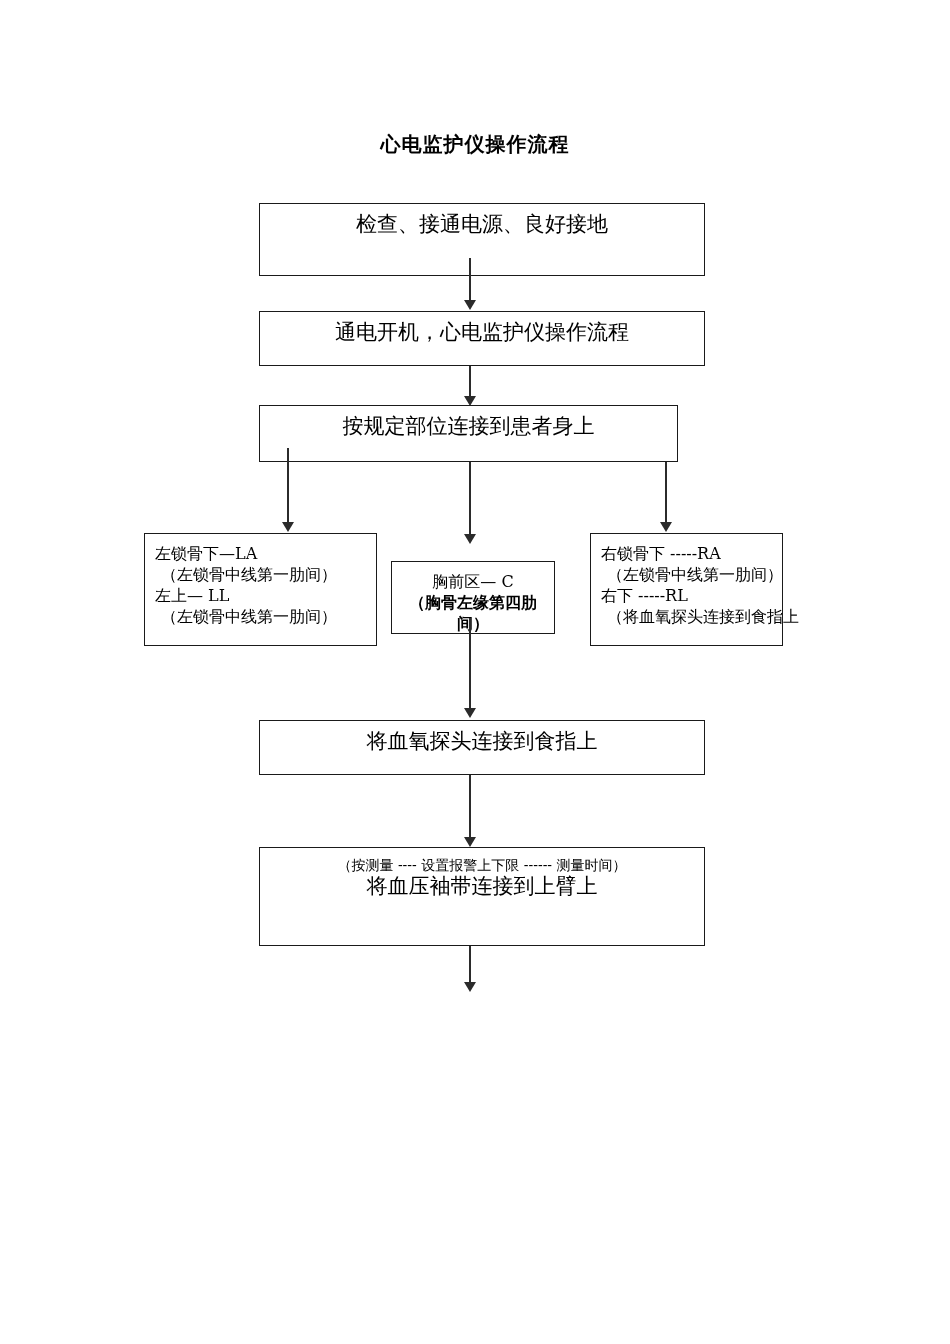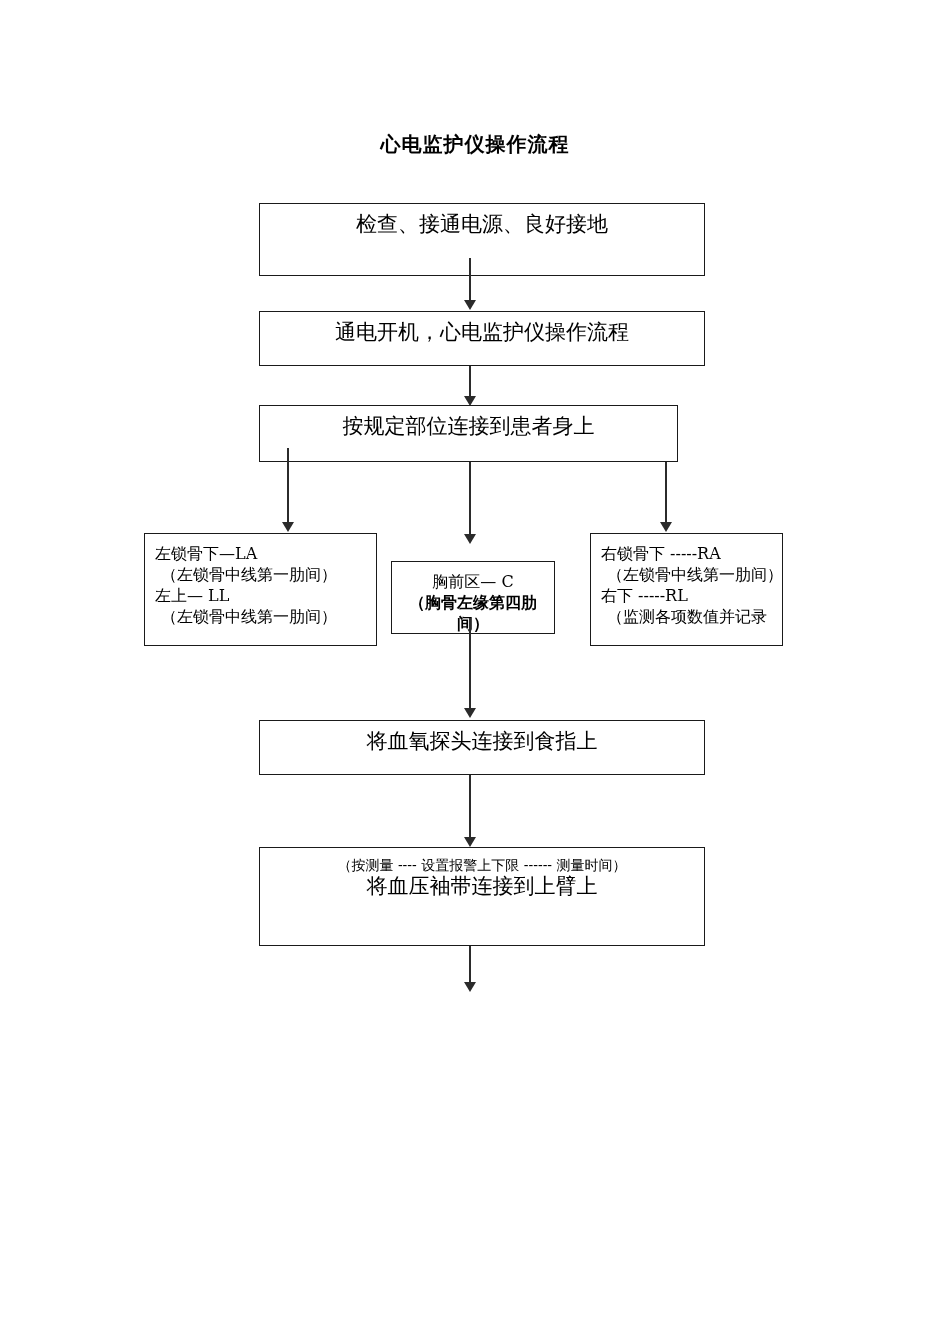--- a/index.html
+++ b/index.html
@@ -133,21 +133,21 @@
 
   <div class="box branch-mid" style="left:391px; top:561px; width:164px; height:73px;">
     <span class="ln">胸前区— C</span>
     <span class="wrapln">（胸骨左缘第四肋间）</span>
   </div>
 
   <div class="box branch-right" style="left:590px; top:533px; width:193px; height:113px;">
     <span class="ln">右锁骨下 -----RA</span>
     <span class="ln indent">（左锁骨中线第一肋间）</span>
     <span class="ln">右下 -----RL</span>
-    <span class="ln indent">（监测各项数值并记录</span>
+    <span class="ln indent">（将血氧探头连接到食指上</span>
   </div>
 
   <div class="vline" style="left:469px; top:618px; height:92px;"></div>
   <div class="arrowhead" style="left:464px; top:708px;"></div>
 
   <div class="box trunk" style="left:259px; top:720px; width:446px; height:55px;">
     <span class="ln">将血氧探头连接到食指上</span>
   </div>
 
   <div class="vline" style="left:469px; top:775px; height:62px;"></div>

